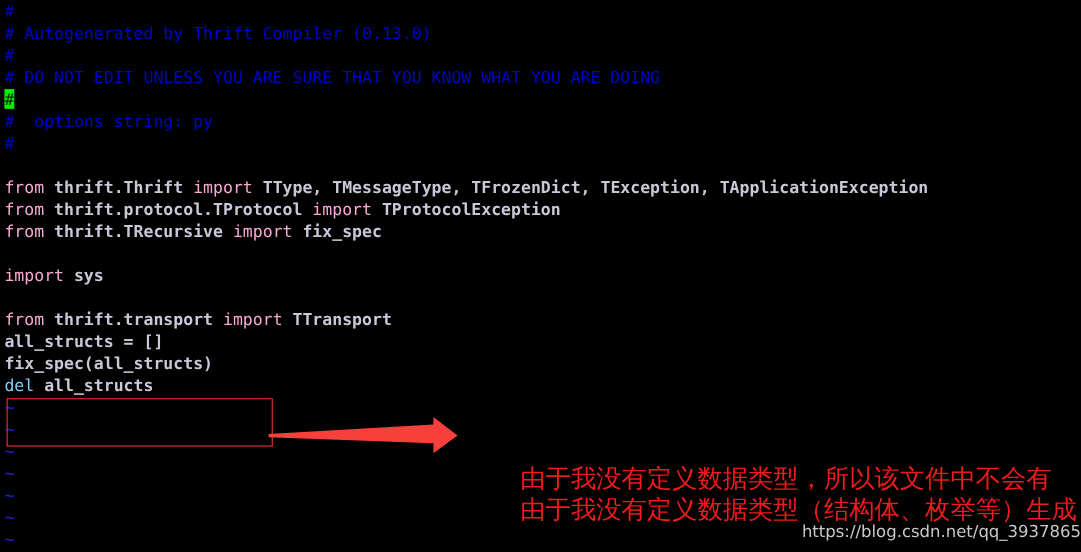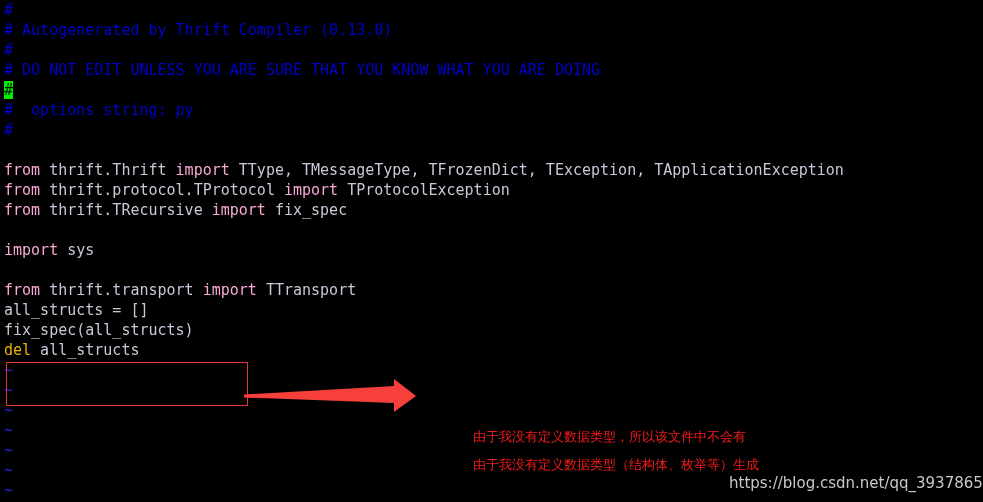--- a/index.html
+++ b/index.html
@@ -27,22 +27,22 @@
     white-space: pre;
   }
   .ln {
     height: 20px;
     line-height: 20px;
     white-space: pre;
     padding-left: 4px;
   }
   .cmt      { color: #0000cc; }
   .kw       { color: #f9a8d4; }
-  .id       { color: #c8c8d8; }
-  .del-kw   { color: #eab308; }
+  .id       { color: #c8c8d8; font-weight: bold; }
+  .del-kw   { color: #7dd3fc; }
   .tilde    { color: #2222dd; }
   .cursor   { background: #00ee00; color: #002200; }
 
   
   #overlay {
     position: absolute;
     left: 0; top: 0;
     width: 983px; height: 502px;
     pointer-events: none;
   }
@@ -56,22 +56,22 @@
     box-sizing: border-box;
   }
   #arrow-svg {
     position: absolute;
     left: 244px;
     top: 378px;
   }
   .zh {
     position: absolute;
     color: #f31a1a;
-    font-family: Liberation Serif, serif;
-    font-size: 13px;
+    font-family: Liberation Mono, monospace;
+    font-size: 23px;
     line-height: 28px;
     white-space: nowrap;
     letter-spacing: 0px;
   }
   #zh1 { left: 473px; top: 423px; }
   #zh2 { left: 473px; top: 451px; }
   .watermark {
     position: absolute;
     left: 729px;
     top: 474px;

